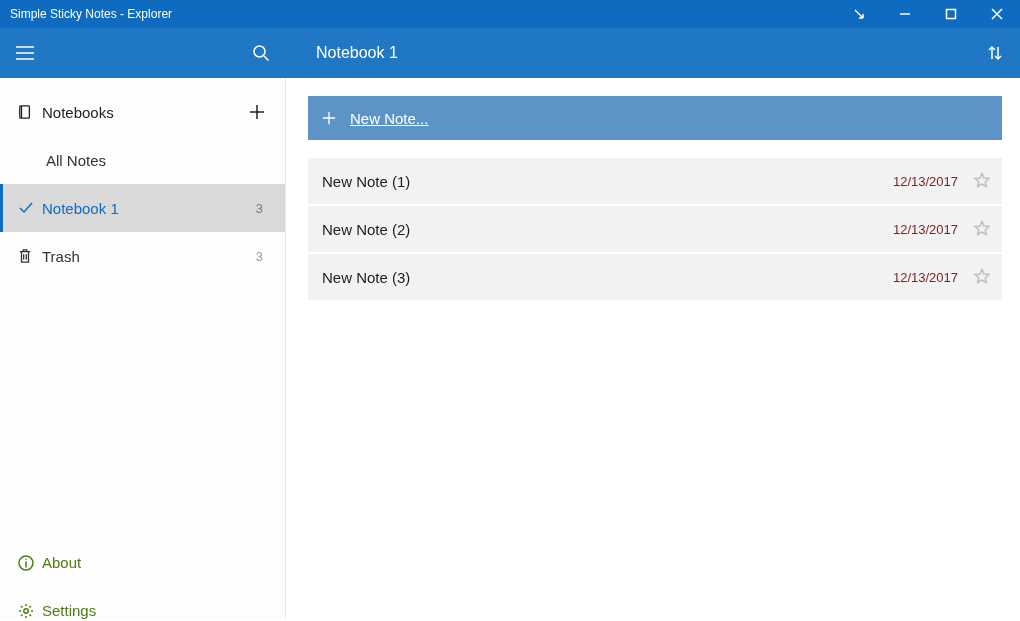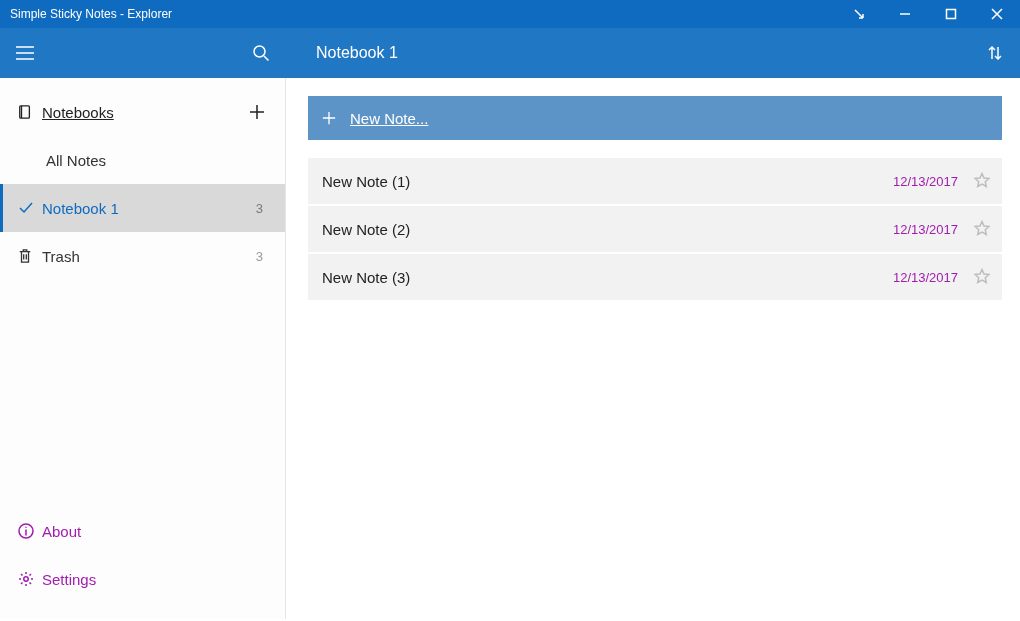--- a/index.html
+++ b/index.html
@@ -82,21 +82,21 @@
   }
   .sidebar-section-header {
     display: flex;
     align-items: center;
     height: 48px;
     padding: 0 16px 0 18px;
     font-size: 15px;
     color: #222;
   }
   .sidebar-section-header .icon { width: 24px; display: flex; align-items: center; justify-content: flex-start; }
-  .sidebar-section-header .label { flex: 1; text-decoration: underline; }
+  .sidebar-section-header .label { flex: 1; }
   .sidebar-section-header .add { width: 24px; display: flex; align-items: center; justify-content: center; }
 
   .sidebar-item {
     display: flex;
     align-items: center;
     height: 48px;
     padding: 0 16px 0 18px;
     font-size: 15px;
     color: #333;
     position: relative;
@@ -113,25 +113,25 @@
     content: "";
     position: absolute;
     left: 0; top: 0; bottom: 0;
     width: 3px;
     background: #0f6bbf;
   }
 
   .sidebar-spacer { flex: 1; }
   .sidebar-footer-item {
     display: flex;
-    align-items: flex-start;
+    align-items: flex-end;
     height: 48px;
     padding: 0 16px 0 18px;
     font-size: 15px;
-    color: #a21caf;
+    color: #4d7c0f;
   }
   .sidebar-footer-item .icon { width: 24px; display: flex; align-items: center; justify-content: flex-start; }
 
   .main {
     flex: 1;
     padding: 18px 18px 0 22px;
     background: #fff;
   }
   .new-note-bar {
     height: 44px;
@@ -150,21 +150,21 @@
     height: 46px;
     background: #f2f2f2;
     display: flex;
     align-items: center;
     padding: 0 12px 0 14px;
     font-size: 15px;
     color: #222;
     margin-bottom: 2px;
   }
   .note-row .title { flex: 1; }
-  .note-row .date { font-size: 13px; color: #a21caf; margin-right: 16px; }
+  .note-row .date { font-size: 13px; color: #7f1d1d; margin-right: 16px; }
   .note-row .star { color: #bdbdbd; }
 
   svg { stroke: currentColor; fill: none; stroke-width: 1.5; }
 </style>
 </head>
 <body>
 
 <div class="titlebar">
   <div class="titlebar-title">Simple Sticky Notes - Explorer</div>
   <div class="titlebar-buttons">

